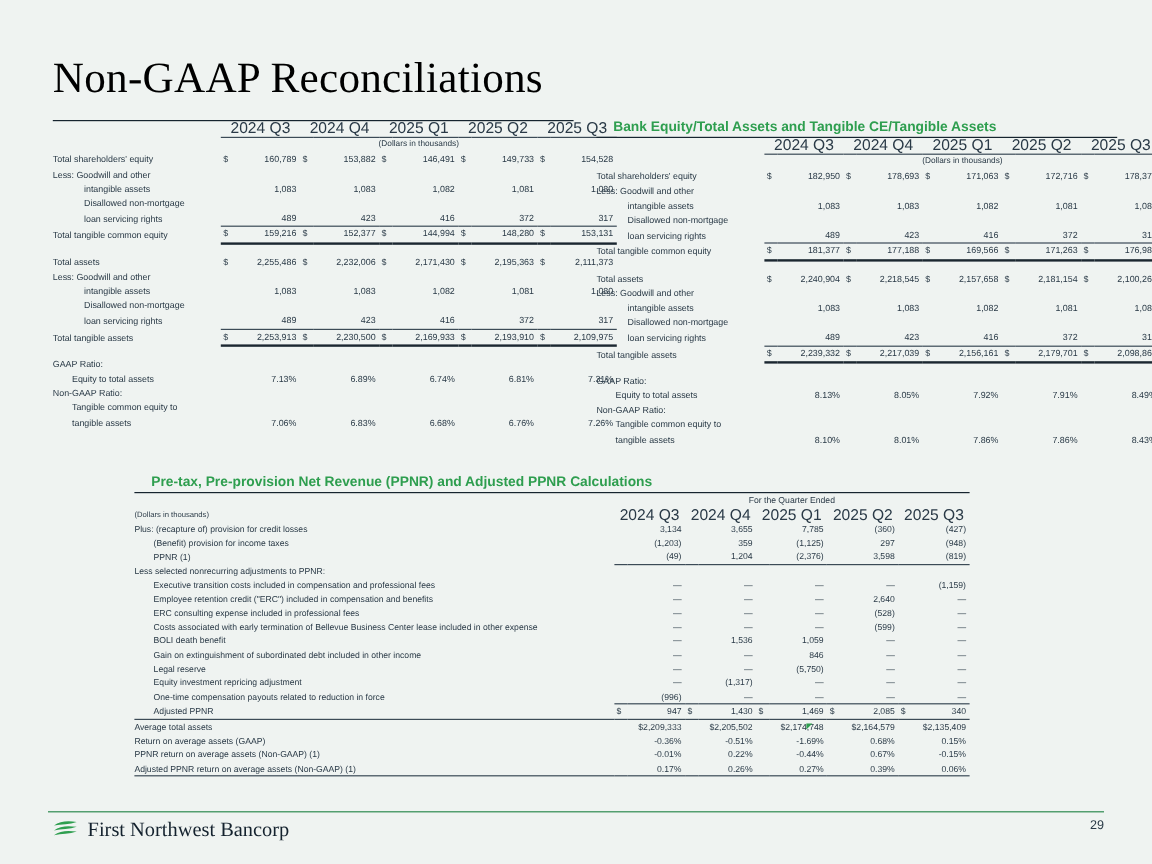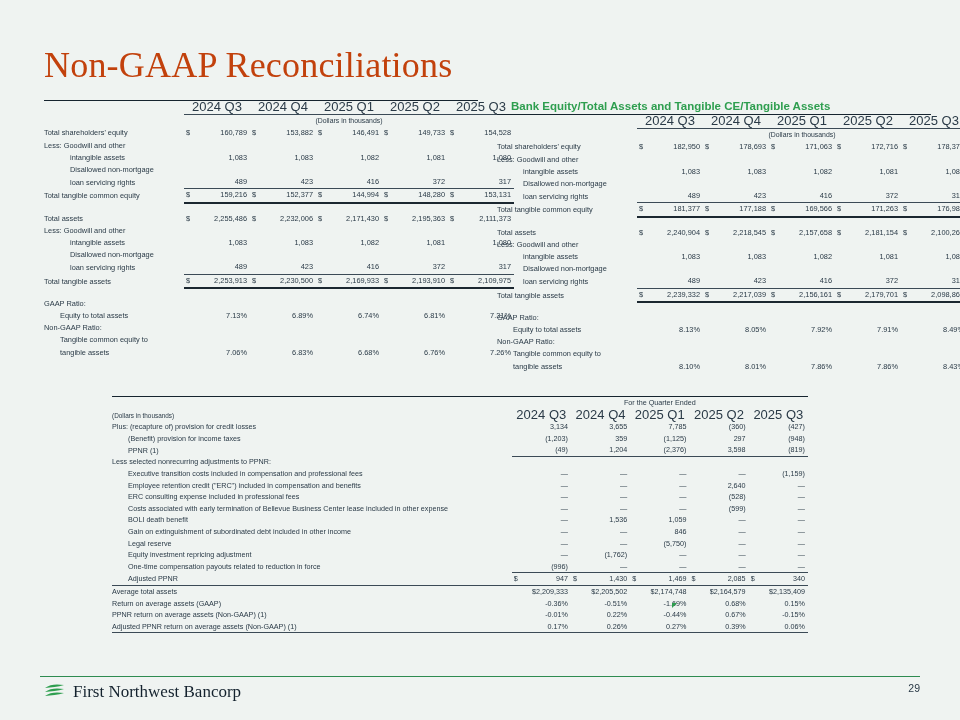--- a/index.html
+++ b/index.html
@@ -17,21 +17,21 @@
   }
 
   
   .slide-title {
     position: absolute;
     left: 44px;
     top: 44px;
     font-family: "Liberation Serif", serif;
     font-size: 36px;
     font-weight: normal;
-    color: #c2410c;
+    color: #000000;
     letter-spacing: 0.2px;
     white-space: nowrap;
   }
 
   
   .section {
     position: absolute;
   }
   .section-heading {
     font-family: "Liberation Sans", sans-serif;
@@ -673,20 +673,21 @@
           <td class="cur"></td>
           <td class="num">7.86%</td>
           <td class="cur"></td>
           <td class="num">8.43%</td>
         </tr>
       </tbody>
   </table>
 </div>
 
 <div class="section" id="ppnr-section">
+  <div class="section-heading">Pre-tax, Pre-provision Net Revenue (PPNR) and Adjusted PPNR Calculations</div>
   <div class="section-rule"></div>
   <table class="fin ppnr">
     <colgroup>
       <col class="p-lbl">
         <col class="p-cur">
         <col class="p-num">
       <col class="p-cur">
         <col class="p-num">
         <col class="p-cur">
         <col class="p-num">
@@ -849,21 +850,21 @@
           <td class="cur"></td>
           <td class="num">—</td>
           <td class="cur"></td>
           <td class="num">—</td>
         </tr>
         <tr>
           <td class="lbl indent1">Equity investment repricing adjustment</td>
           <td class="cur"></td>
           <td class="num">—</td>
           <td class="cur"></td>
-          <td class="num">(1,762)</td>
+          <td class="num">(1,317)</td>
           <td class="cur"></td>
           <td class="num">—</td>
           <td class="cur"></td>
           <td class="num">—</td>
           <td class="cur"></td>
           <td class="num">—</td>
         </tr>
         <tr>
           <td class="lbl indent1">One-time compensation payouts related to reduction in force</td>
           <td class="cur rule-bot"></td>

